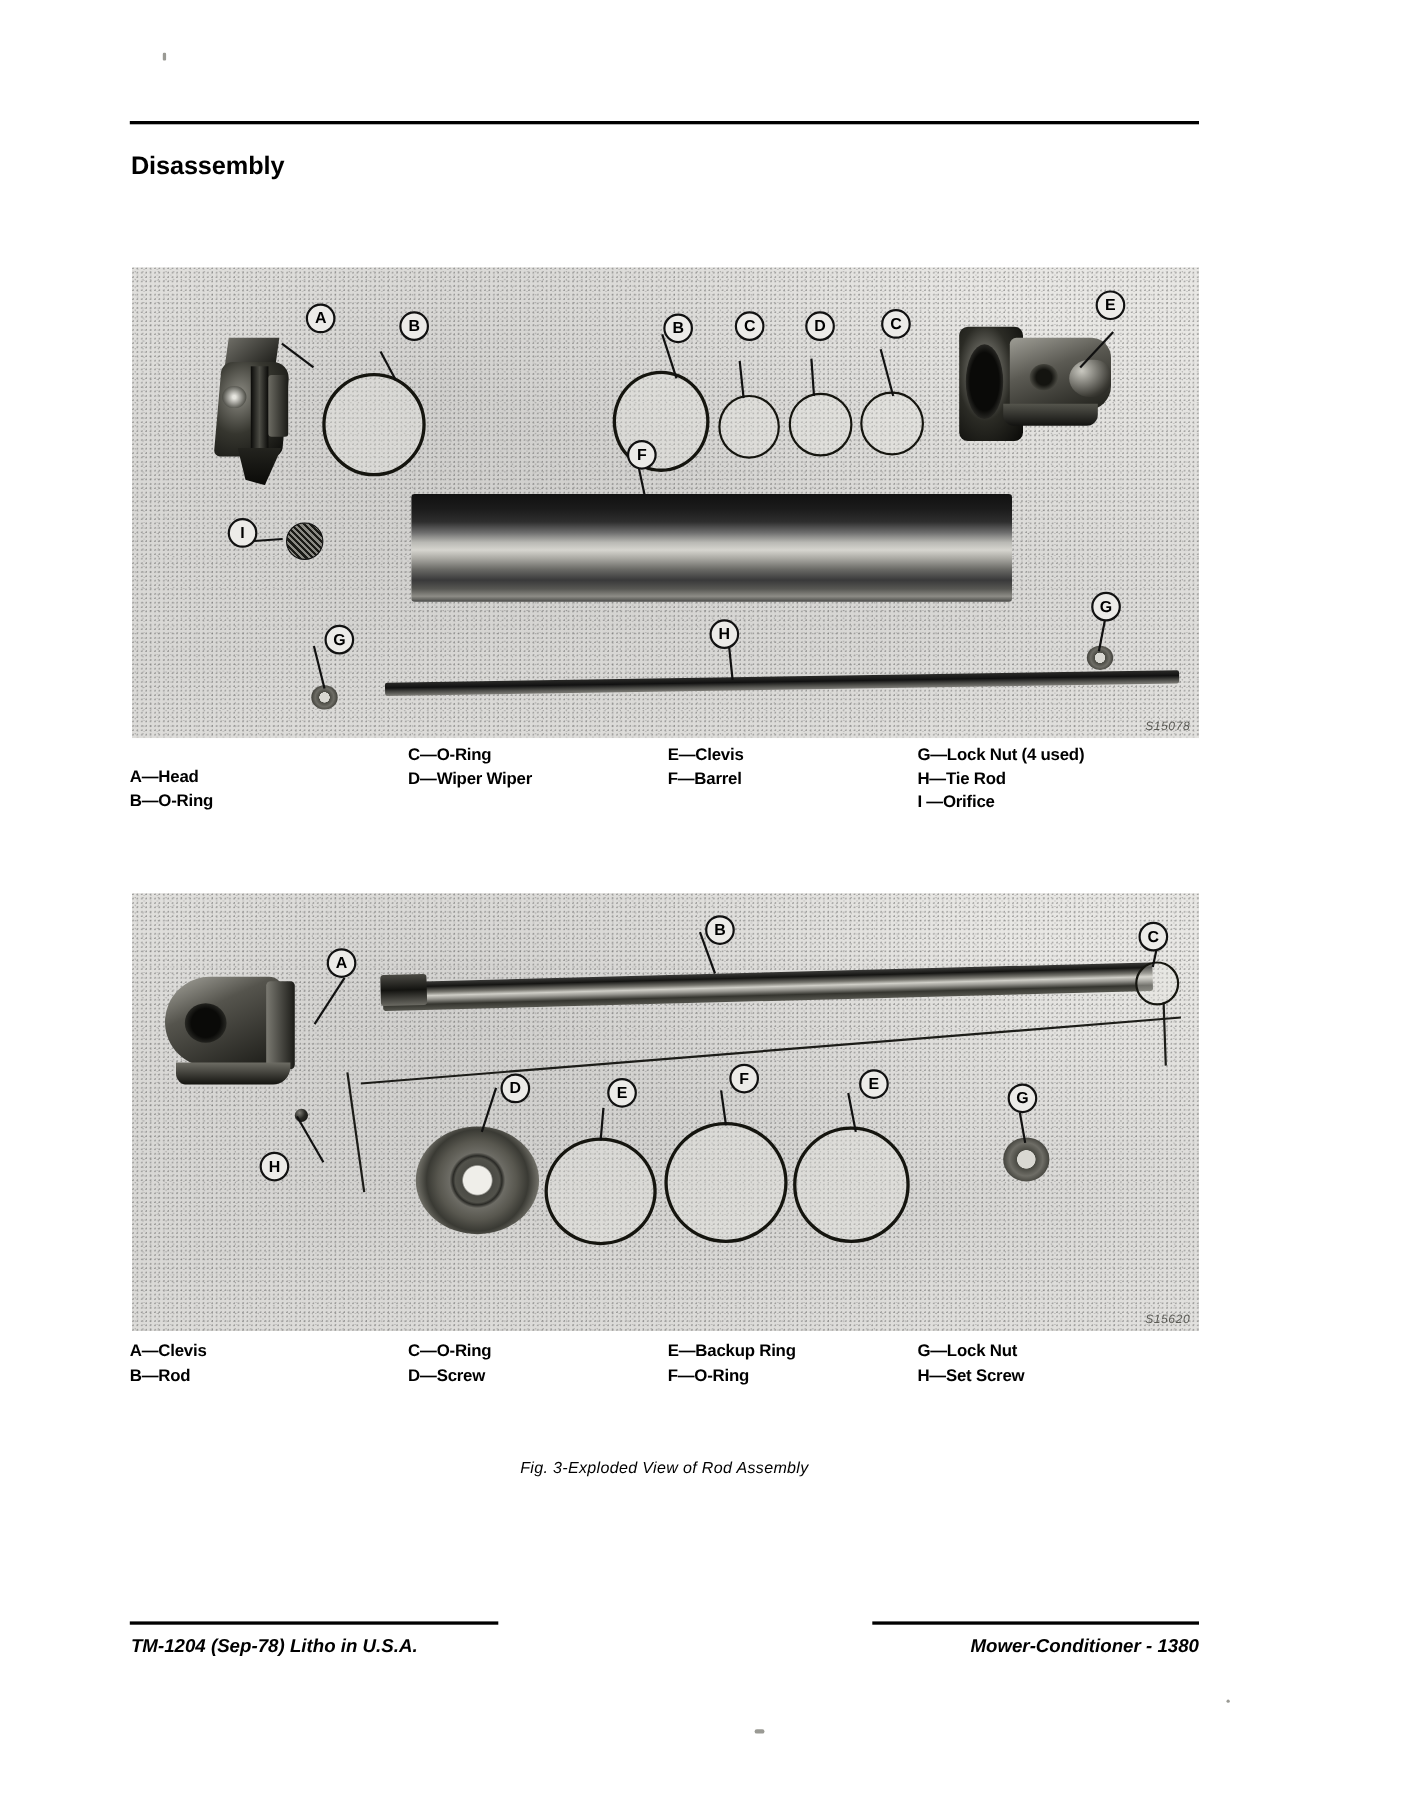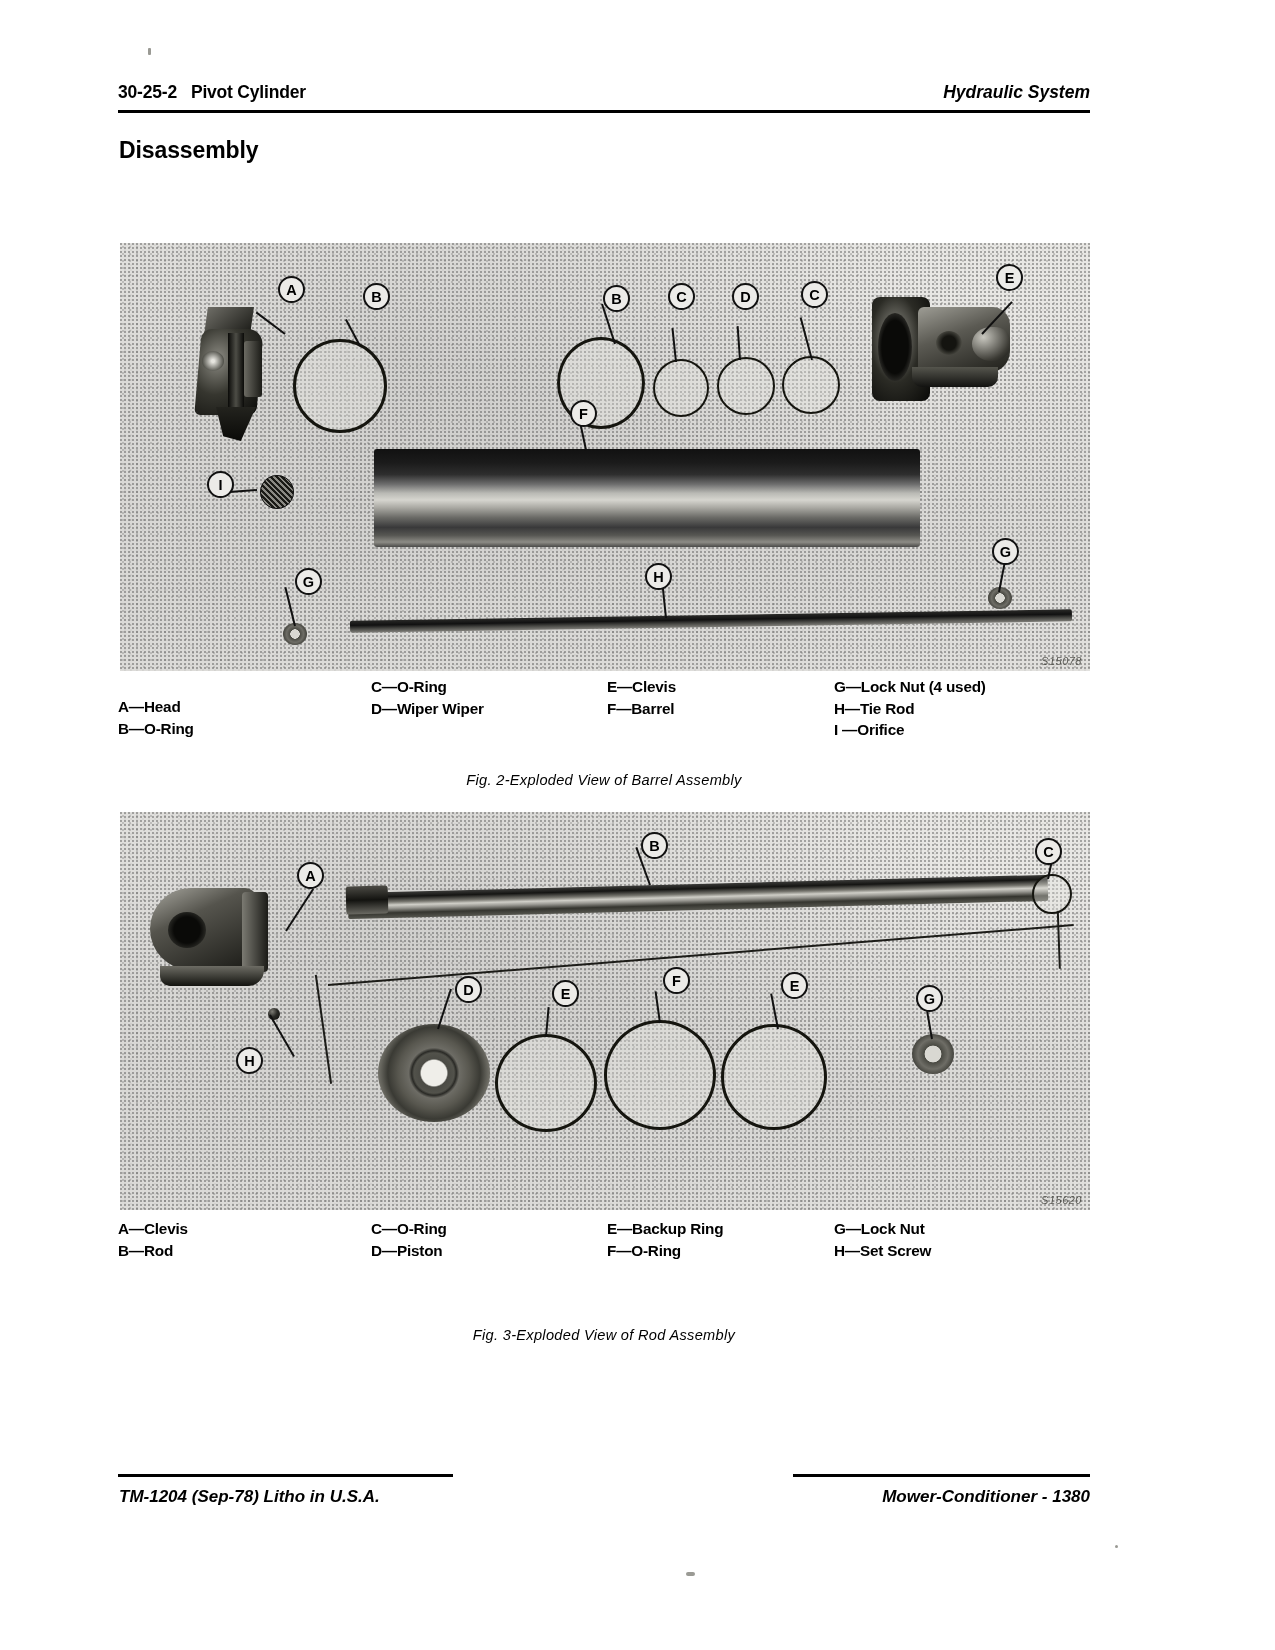--- a/index.html
+++ b/index.html
@@ -293,26 +293,20 @@
     background: #9a9a94;
     border-radius: 50%;
     z-index: 1;
   }
 </style>
 </head>
 <body>
 
 <div class="page">
 
-  <div class="header">
-    <div class="header-left">
-      <span class="hdr-code">30-25-2</span><span>Pivot Cylinder</span>
-    </div>
-    <div class="header-right">Hydraulic System</div>
-  </div>
   <div class="header-rule"></div>
 
   <div class="section-title">Disassembly</div>
 
   <div class="figure" id="fig2" style="left:120px; top:243px; width:970px; height:428px;">
     <div class="photo">
       <div class="grain2"></div>
       <div class="grain"></div>
 
       <div class="head-part" style="left:78px; top:60px; width:72px; height:138px;">
@@ -396,21 +390,20 @@
       <div>E—Clevis</div>
       <div>F—Barrel</div>
     </div>
     <div class="legend-col" style="left:716px;">
       <div>G—Lock Nut (4 used)</div>
       <div>H—Tie Rod</div>
       <div>I —Orifice</div>
     </div>
   </div>
 
-  <div class="fig-caption" style="left:118px; top:772px;">Fig. 2-Exploded View of Barrel Assembly</div>
 
   <div class="figure" id="fig3" style="left:120px; top:812px; width:970px; height:398px;">
     <div class="photo">
       <div class="grain2"></div>
       <div class="grain"></div>
 
       <div class="clevis-part" style="left:30px; top:62px; width:150px; height:116px;">
         <div style="position:absolute; left:0px; top:14px; width:108px; height:82px; background:linear-gradient(155deg,#a9a8a0 0%,#55544d 35%,#191915 100%); border-radius:42px 14px 14px 42px;"></div>
         <div style="position:absolute; left:18px; top:38px; width:38px; height:36px; background:radial-gradient(circle,#0a0a08 50%,#4c4c45 100%); border-radius:50%;"></div>
         <div style="position:absolute; left:92px; top:18px; width:26px; height:80px; background:linear-gradient(to right,#7b7a72,#1b1b17); border-radius:4px;"></div>
@@ -462,21 +455,21 @@
     </div>
   </div>
 
   <div class="legend" style="left:118px; top:1218px;">
     <div class="legend-col" style="left:0px;">
       <div>A—Clevis</div>
       <div>B—Rod</div>
     </div>
     <div class="legend-col" style="left:253px;">
       <div>C—O-Ring</div>
-      <div>D—Piston</div>
+      <div>D—Screw</div>
     </div>
     <div class="legend-col" style="left:489px;">
       <div>E—Backup Ring</div>
       <div>F—O-Ring</div>
     </div>
     <div class="legend-col" style="left:716px;">
       <div>G—Lock Nut</div>
       <div>H—Set Screw</div>
     </div>
   </div>

